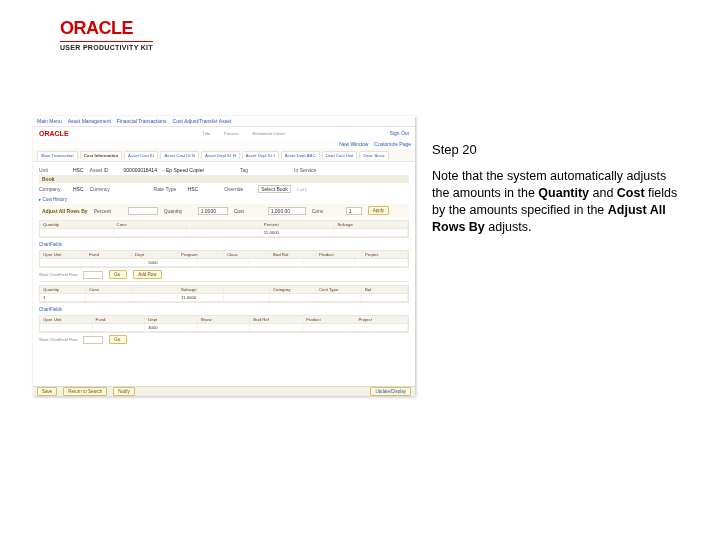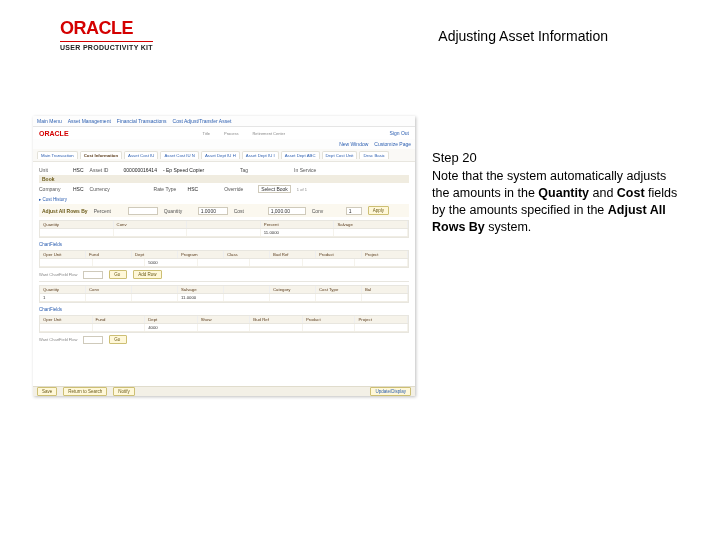--- a/index.html
+++ b/index.html
@@ -4,21 +4,21 @@
 <style>
   html,body{margin:0;padding:0;width:720px;height:540px;background:#fff;font-family:Arial,Helvetica,sans-serif;color:#000;}
   .page{position:relative;width:664px;height:540px;}
   
   .logo-wrap{position:absolute;left:60px;top:18px;}
   .logo-oracle{font-family:"Arial Black",Arial,sans-serif;font-weight:900;color:#d40000;font-size:18px;letter-spacing:-0.5px;}
   .logo-sub{border-top:1.5px solid #d40000;margin-top:2px;padding-top:2px;font-size:7px;font-weight:bold;letter-spacing:0.3px;color:#222;}
   
   .doc-title{position:absolute;right:56px;top:28px;font-size:14px;}
   
-  .step-label{position:absolute;left:432px;top:150px;font-size:13px;}
+  .step-label{position:absolute;left:432px;top:142px;font-size:13px;}
   .note{position:absolute;left:432px;top:168px;width:252px;font-size:12.5px;line-height:1.35;}
   .note .b{font-weight:bold;}
   
   .shot{position:absolute;left:33px;top:116px;width:382px;height:280px;background:#fff;box-shadow:1px 1px 3px rgba(0,0,0,0.25);font-size:5px;color:#666;}
   .shot .bar{height:10px;background:#fdfdfd;border-bottom:1px solid #e5e5e5;display:flex;align-items:center;padding:0 4px;gap:6px;}
   .shot .bar2{height:12px;background:#fff;display:flex;align-items:center;padding:0 6px;gap:14px;justify-content:flex-start;}
   .crumb{color:#2a5db0;}
   .olabel{font-family:"Arial Black",Arial;color:#d40000;font-size:7px;font-weight:900;}
   .sig{color:#888;}
   .tabs{display:flex;gap:2px;padding:2px 4px;background:#faf9f6;border-bottom:1px solid #e8e6df;}
@@ -44,26 +44,25 @@
 </style>
 </head>
 <body>
 <div class="page">
 
   <div class="logo-wrap">
     <div class="logo-oracle">ORACLE</div>
     <div class="logo-sub">USER PRODUCTIVITY KIT</div>
   </div>
 
-  <div class="doc-title">Adjusting Asset Information</div>
 
   <div class="step-label">Step 20</div>
 
   <div class="note">
-    <span>Note that the system automatically adjusts the amounts in the </span><span class="b">Quantity</span><span> and </span><span class="b">Cost</span><span> fields by the amounts specified in the </span><span class="b">Adjust All Rows By</span><span> system.</span>
+    <span>Note that the system automatically adjusts the amounts in the </span><span class="b">Quantity</span><span> and </span><span class="b">Cost</span><span> fields by the amounts specified in the </span><span class="b">Adjust All Rows By</span><span> adjusts.</span>
   </div>
 
   <div class="shot">
 
     <div class="bar">
       <span class="crumb">Main Menu</span>
       <span class="crumb">Asset Management</span>
       <span class="crumb">Financial Transactions</span>
       <span class="crumb">Cost Adjust/Transfer Asset</span>
     </div>

